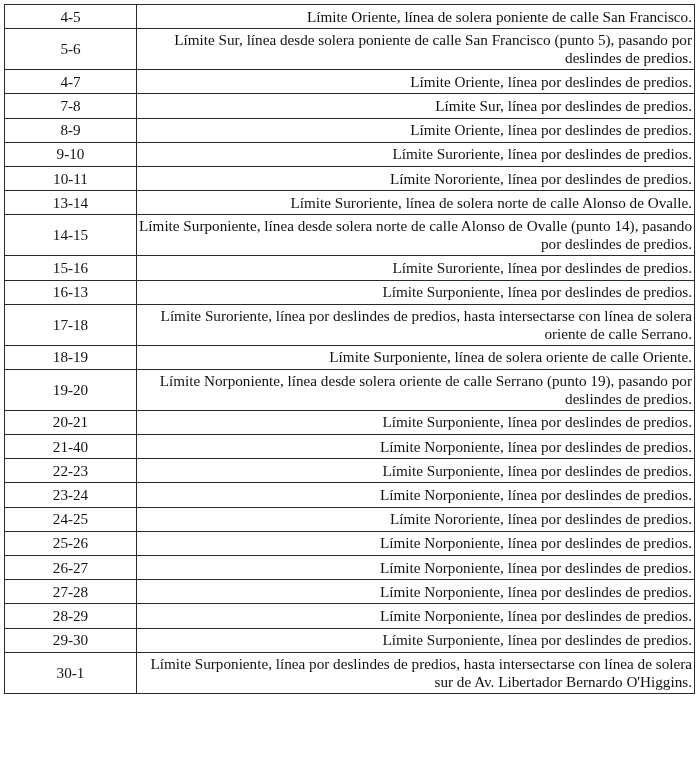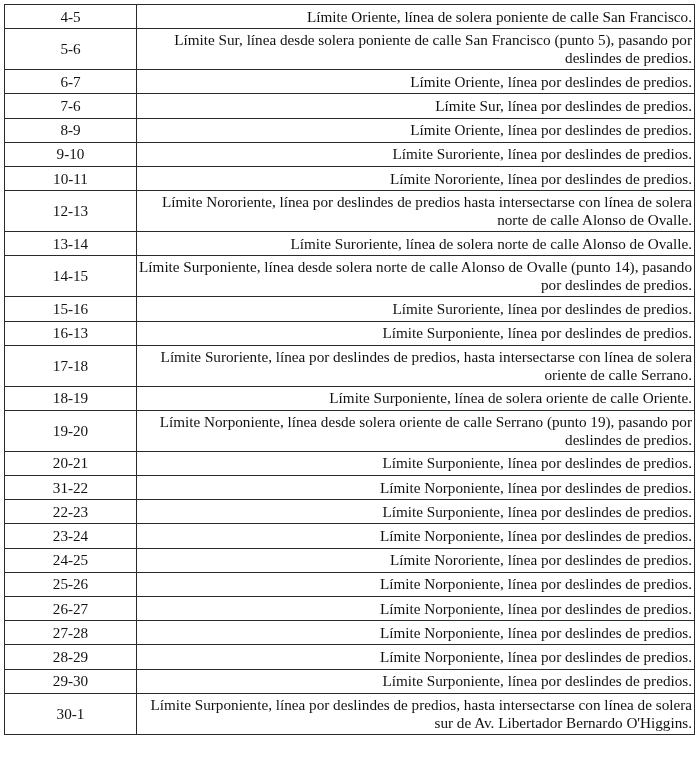--- a/index.html
+++ b/index.html
@@ -55,42 +55,38 @@
   <tbody id="table-body">
     <tr class="single">
         <td class="seg-cell">4-5</td>
         <td class="desc-cell">Límite Oriente, línea de solera poniente de calle San Francisco.</td>
       </tr>
     <tr class="double">
         <td class="seg-cell">5-6</td>
         <td class="desc-cell">Límite Sur, línea desde solera poniente de calle San Francisco (punto 5), pasando por deslindes de predios.</td>
       </tr>
     <tr class="single">
-        <td class="seg-cell">6-7</td>
+        <td class="seg-cell">4-7</td>
         <td class="desc-cell">Límite Oriente, línea por deslindes de predios.</td>
       </tr>
     <tr class="single">
-        <td class="seg-cell">7-6</td>
+        <td class="seg-cell">7-8</td>
         <td class="desc-cell">Límite Sur, línea por deslindes de predios.</td>
       </tr>
     <tr class="single">
         <td class="seg-cell">8-9</td>
         <td class="desc-cell">Límite Oriente, línea por deslindes de predios.</td>
       </tr>
     <tr class="single">
         <td class="seg-cell">9-10</td>
         <td class="desc-cell">Límite Suroriente, línea por deslindes de predios.</td>
       </tr>
     <tr class="single">
         <td class="seg-cell">10-11</td>
         <td class="desc-cell">Límite Nororiente, línea por deslindes de predios.</td>
-      </tr>
-    <tr class="double">
-        <td class="seg-cell">12-13</td>
-        <td class="desc-cell">Límite Nororiente, línea por deslindes de predios hasta intersectarse con línea de solera norte de calle Alonso de Ovalle.</td>
       </tr>
     <tr class="single">
         <td class="seg-cell">13-14</td>
         <td class="desc-cell">Límite Suroriente, línea de solera norte de calle Alonso de Ovalle.</td>
       </tr>
     <tr class="double">
         <td class="seg-cell">14-15</td>
         <td class="desc-cell">Límite Surponiente, línea desde solera norte de calle Alonso de Ovalle (punto 14), pasando por deslindes de predios.</td>
       </tr>
     <tr class="single">
@@ -111,21 +107,21 @@
       </tr>
     <tr class="double">
         <td class="seg-cell">19-20</td>
         <td class="desc-cell">Límite Norponiente, línea desde solera oriente de calle Serrano (punto 19), pasando por deslindes de predios.</td>
       </tr>
     <tr class="single">
         <td class="seg-cell">20-21</td>
         <td class="desc-cell">Límite Surponiente, línea por deslindes de predios.</td>
       </tr>
     <tr class="single">
-        <td class="seg-cell">31-22</td>
+        <td class="seg-cell">21-40</td>
         <td class="desc-cell">Límite Norponiente, línea por deslindes de predios.</td>
       </tr>
     <tr class="single">
         <td class="seg-cell">22-23</td>
         <td class="desc-cell">Límite Surponiente, línea por deslindes de predios.</td>
       </tr>
     <tr class="single">
         <td class="seg-cell">23-24</td>
         <td class="desc-cell">Límite Norponiente, línea por deslindes de predios.</td>
       </tr>

